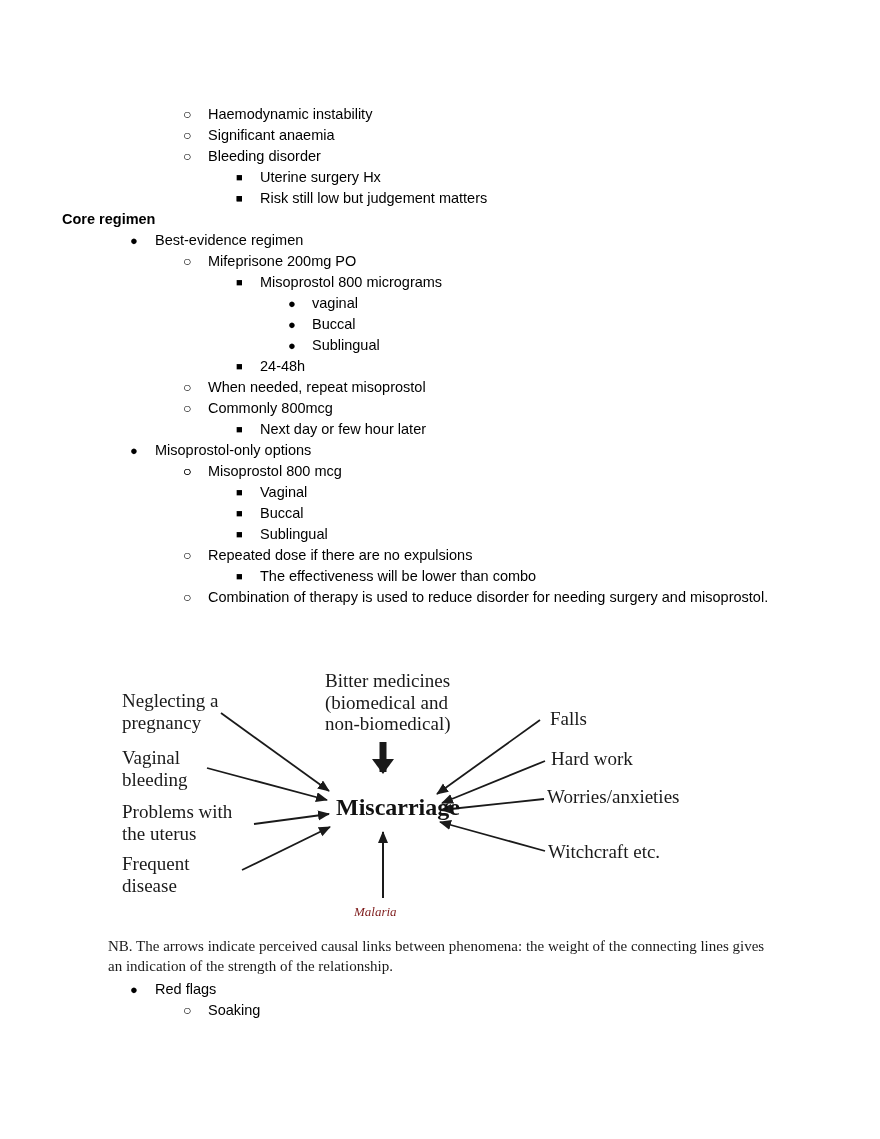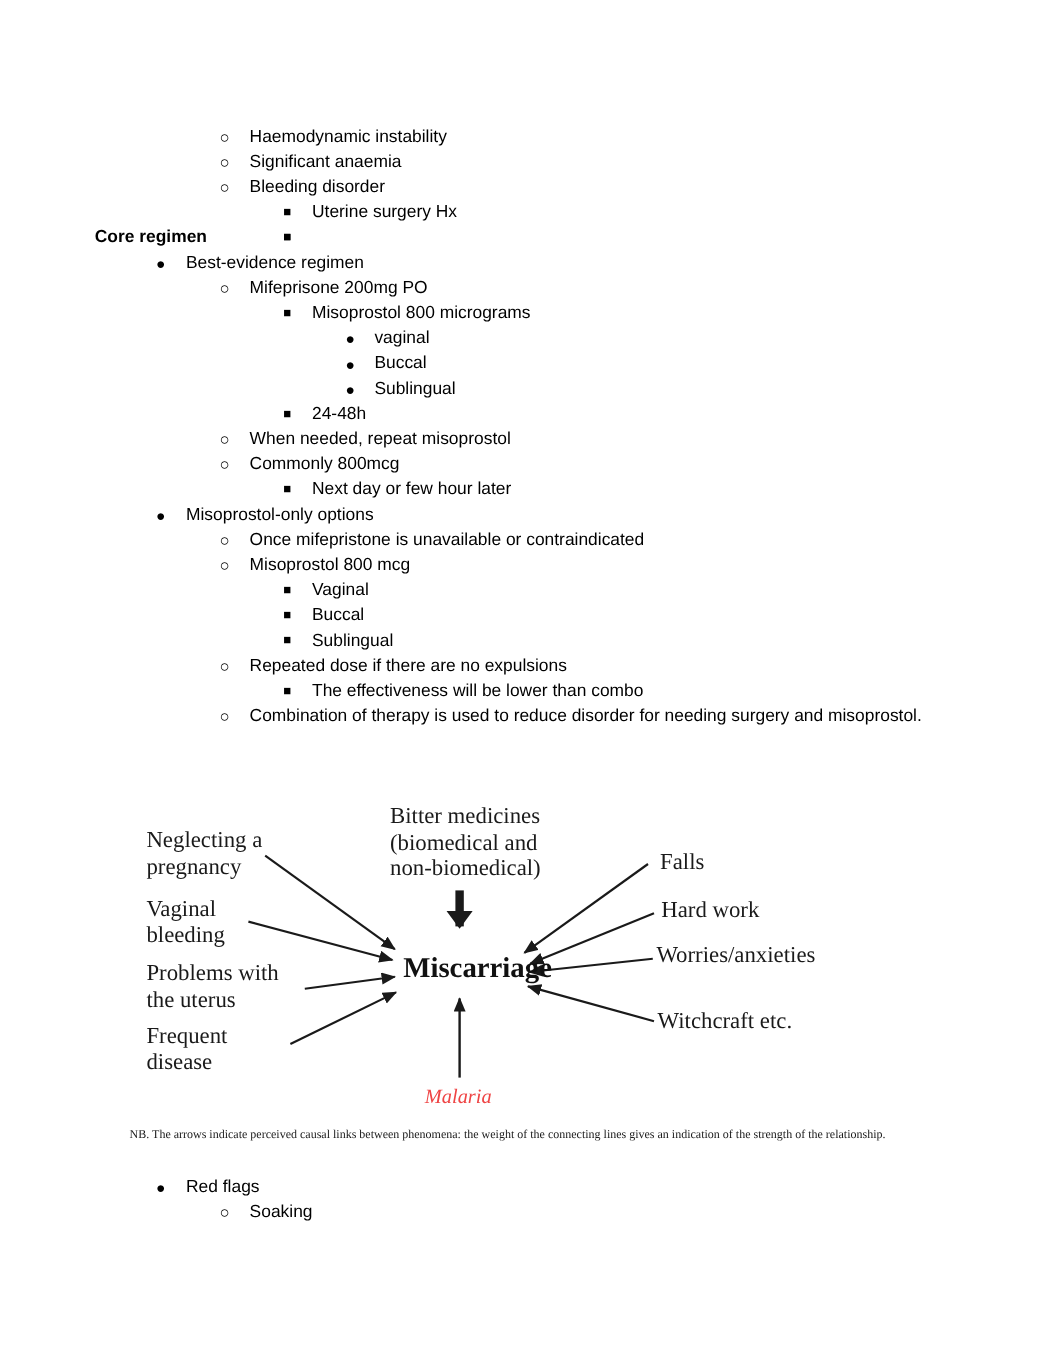--- a/index.html
+++ b/index.html
@@ -10,21 +10,21 @@
     overflow:hidden;
     font-family:"Liberation Sans", sans-serif;
     color:#000000;
   }
   
   .doc-list{position:absolute;left:0;width:880px;}
   .row{position:relative;font-size:14.5px;line-height:21px;color:#000;}
   .row .txt{display:inline-block;max-width:575px;vertical-align:top;}
   .row.bold{font-weight:bold;}
   .bullet{position:absolute;top:0;font-size:13px;line-height:21px;color:#000;}
-  .l0{padding-left:79px;}
+  .l0{padding-left:62px;}
   .l1{padding-left:155px;}  .l1 .bullet{left:130px;}
   .l2{padding-left:208px;}  .l2 .bullet{left:183px;font-size:14px;}
   .l3{padding-left:260px;}  .l3 .bullet{left:236px;font-size:11px;}
   .l4{padding-left:312px;}  .l4 .bullet{left:288px;}
   
   .figure-label{
     position:absolute;
     font-family:"Liberation Serif", serif;
     font-size:19px;line-height:21.5px;
     color:#1a1a1a;
@@ -32,55 +32,55 @@
   }
   .center-label{
     position:absolute;
     font-family:"Liberation Serif", serif;
     font-size:24px;font-weight:bold;color:#111;
     white-space:nowrap;
   }
   .malaria-label{
     position:absolute;
     font-family:"Liberation Serif", serif;
-    font-size:17px;font-style:italic;color:#ef4444;
+    font-size:13px;font-style:italic;color:#7f1d1d;
   }
   .figure-caption{
     position:absolute;
     left:108px;top:936px;width:672px;
     font-family:"Liberation Serif", serif;
-    font-size:10px;line-height:20px;color:#1a1a1a;
+    font-size:15px;line-height:20px;color:#1a1a1a;
   }
   .arrows-svg{position:absolute;left:0;top:660px;}
 </style>
 </head>
 <body>
 
 <div class="page">
 
   <div class="doc-list" style="top:104px">
       <div class="row l2"><span class="bullet">○</span><span class="txt">Haemodynamic instability</span></div>
       <div class="row l2"><span class="bullet">○</span><span class="txt">Significant anaemia</span></div>
       <div class="row l2"><span class="bullet">○</span><span class="txt">Bleeding disorder</span></div>
       <div class="row l3"><span class="bullet">■</span><span class="txt">Uterine surgery Hx</span></div>
       <div class="row l3"><span class="bullet">■</span></div>
-      <div class="row l3"><span class="bullet">■</span></div>
+      <div class="row l3"><span class="bullet">■</span><span class="txt">Risk still low but judgement matters</span></div>
       <div class="row l0 bold"><span class="txt">Core regimen</span></div>
       <div class="row l1"><span class="bullet">●</span><span class="txt">Best-evidence regimen</span></div>
       <div class="row l2"><span class="bullet">○</span><span class="txt">Mifeprisone 200mg PO</span></div>
       <div class="row l3"><span class="bullet">■</span><span class="txt">Misoprostol 800 micrograms</span></div>
       <div class="row l4"><span class="bullet">●</span><span class="txt">vaginal</span></div>
       <div class="row l4"><span class="bullet">●</span><span class="txt">Buccal</span></div>
       <div class="row l4"><span class="bullet">●</span><span class="txt">Sublingual</span></div>
       <div class="row l3"><span class="bullet">■</span><span class="txt">24-48h</span></div>
       <div class="row l2"><span class="bullet">○</span><span class="txt">When needed, repeat misoprostol</span></div>
       <div class="row l2"><span class="bullet">○</span><span class="txt">Commonly 800mcg</span></div>
       <div class="row l3"><span class="bullet">■</span><span class="txt">Next day or few hour later</span></div>
       <div class="row l1"><span class="bullet">●</span><span class="txt">Misoprostol-only options</span></div>
-      <div class="row l2"><span class="bullet">○</span><span class="txt">Once mifepristone is unavailable or contraindicated</span></div>
+      <div class="row l2"><span class="bullet">○</span></div>
       <div class="row l2"><span class="bullet">○</span><span class="txt">Misoprostol 800 mcg</span></div>
       <div class="row l3"><span class="bullet">■</span><span class="txt">Vaginal</span></div>
       <div class="row l3"><span class="bullet">■</span><span class="txt">Buccal</span></div>
       <div class="row l3"><span class="bullet">■</span><span class="txt">Sublingual</span></div>
       <div class="row l2"><span class="bullet">○</span><span class="txt">Repeated dose if there are no expulsions</span></div>
       <div class="row l3"><span class="bullet">■</span><span class="txt">The effectiveness will be lower than combo</span></div>
       <div class="row l2"><span class="bullet">○</span><span class="txt">Combination of therapy is used to reduce disorder for needing surgery and misoprostol.</span></div>
     </div>
 
   <div>

